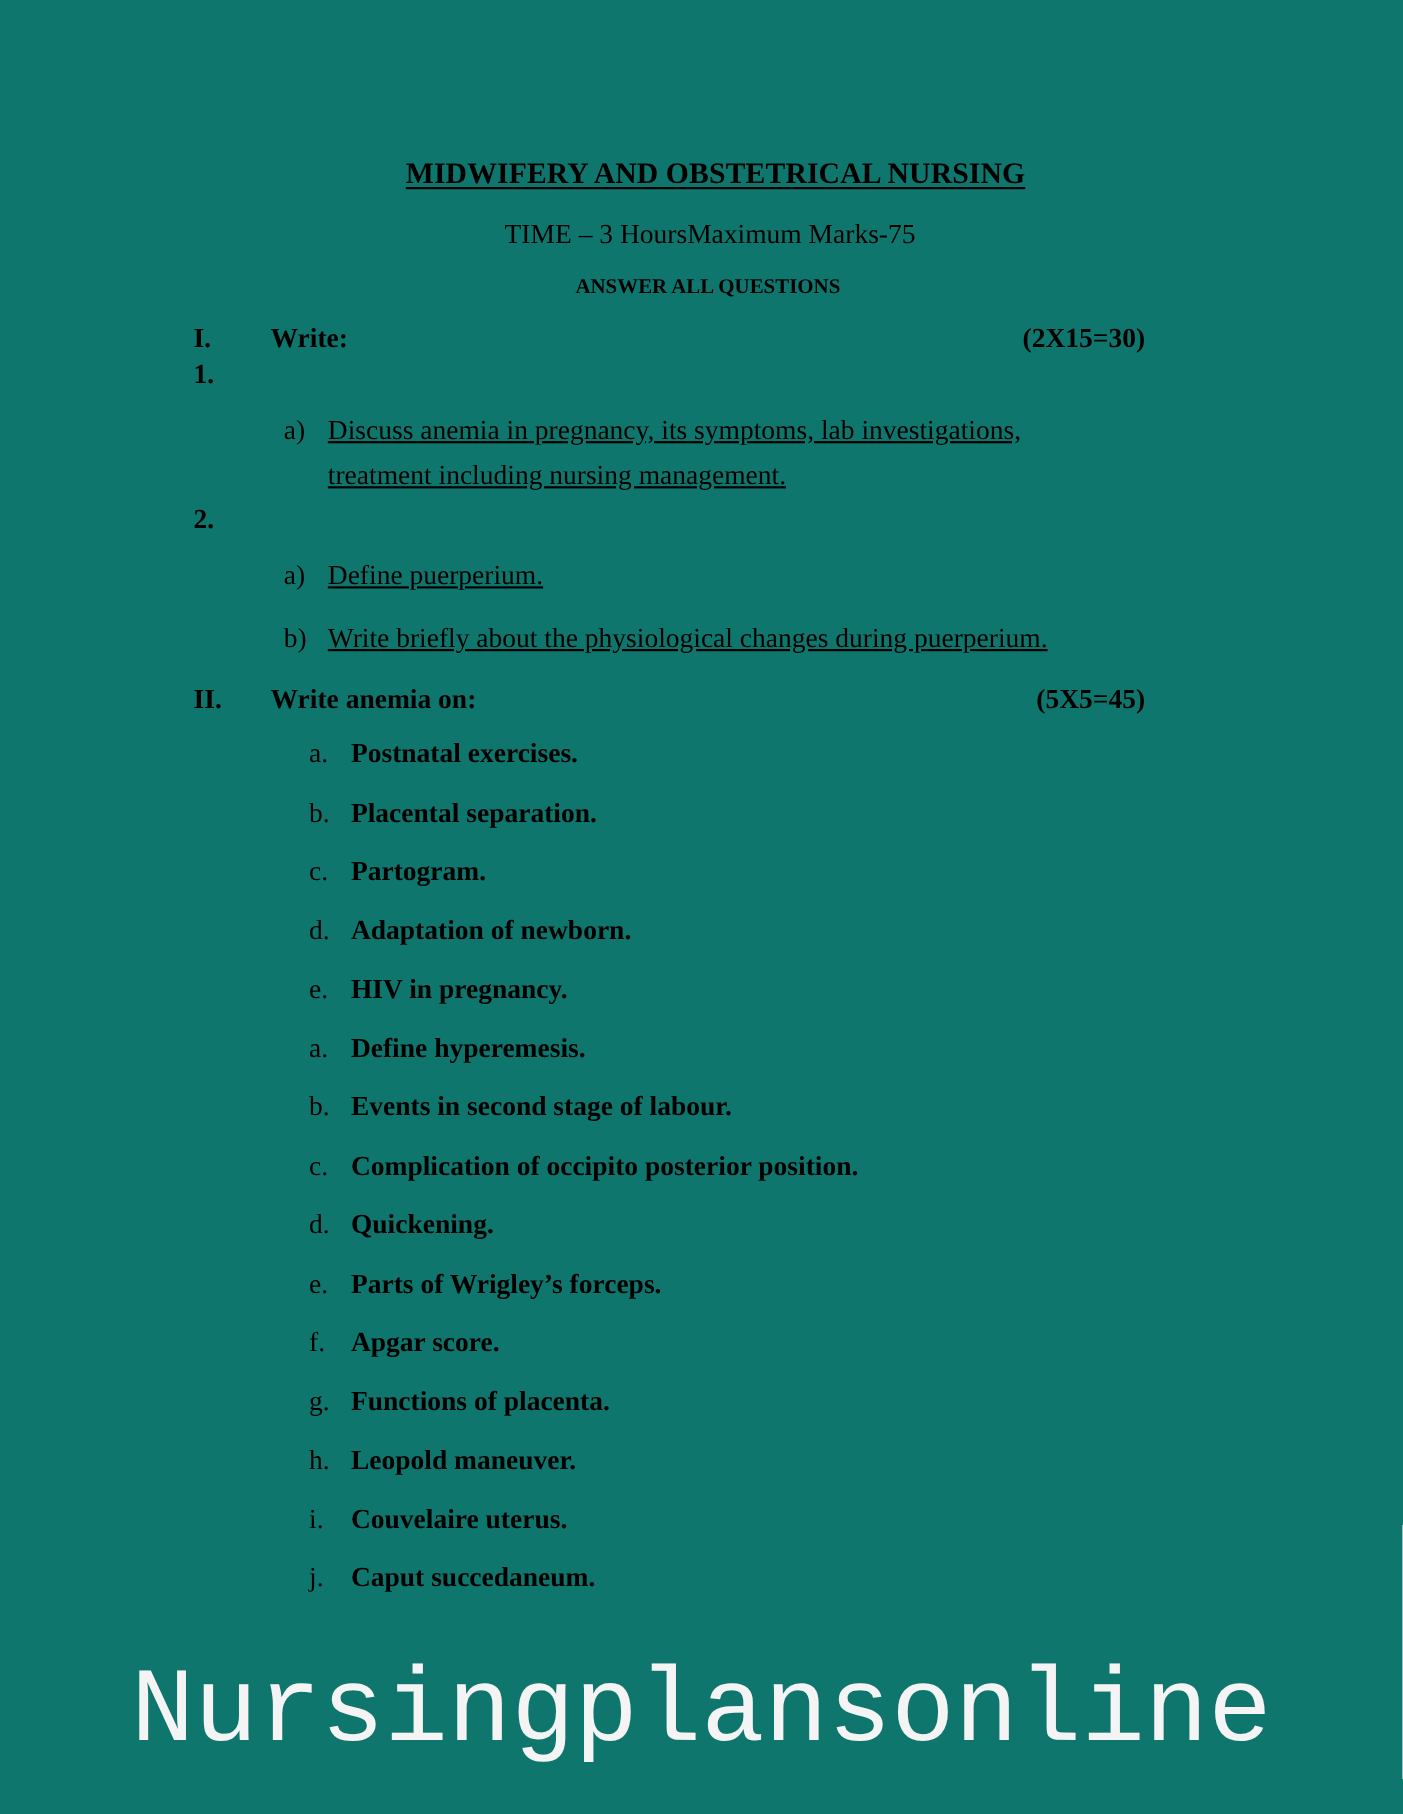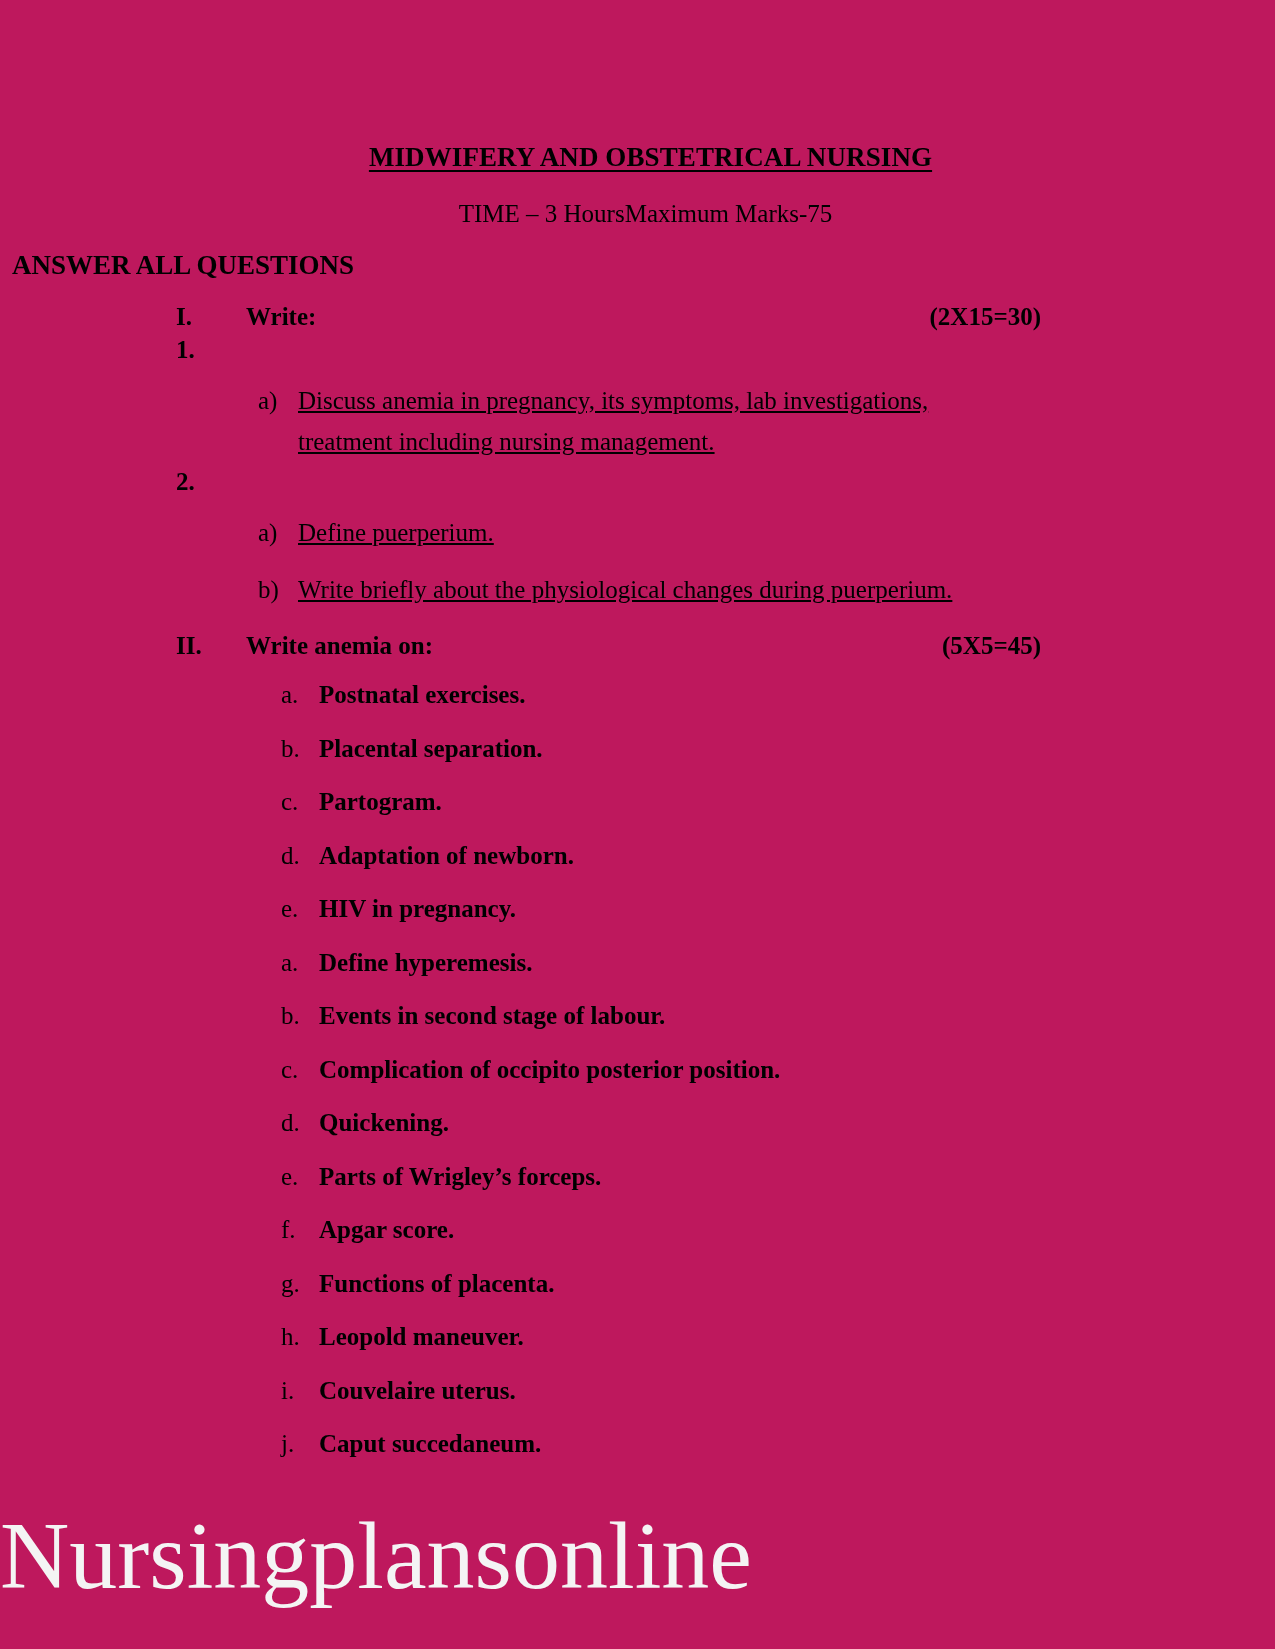--- a/index.html
+++ b/index.html
@@ -4,21 +4,21 @@
 <style>
   html, body {
     margin: 0;
     padding: 0;
     background: #ffffff;
   }
   .page {
     position: relative;
     width: 1275px;
     height: 1649px;
-    background: #be185d;
+    background: #0f766e;
     overflow: hidden;
     font-family: "Liberation Serif", "DejaVu Serif", serif;
     color: #000000;
   }
   .content {
     position: absolute;
     left: 0;
     top: 0;
     width: 1275px;
     height: 1649px;
@@ -47,22 +47,22 @@
     margin-top: 27px;
     padding-left: 221px;
     padding-right: 205px;
     font-size: 25px;
   }
   .time-label { white-space: nowrap; }
   .marks-label { white-space: nowrap; }
 
   
   .answer-all {
-    text-align: left;
-    font-size: 27px;
+    text-align: center;
+    font-size: 19px;
     font-weight: bold;
     margin-top: 22px;
     padding-left: 12px;
   }
 
   
   .section-head {
     display: flex;
     align-items: baseline;
     font-size: 25px;
@@ -132,22 +132,22 @@
     flex: 0 1 auto;
     font-weight: bold;
   }
 
   
   .watermark {
     position: absolute;
     left: 0;
     right: 0;
     bottom: 38px;
-    text-align: left;
-    font-family: Liberation Serif, serif;
+    text-align: center;
+    font-family: Liberation Mono, monospace;
     font-size: 96px;
     font-weight: 400;
     color: #f4f4f4;
     letter-spacing: 0px;
     white-space: nowrap;
     user-select: none;
     pointer-events: none;
   }
 </style>
 </head>

